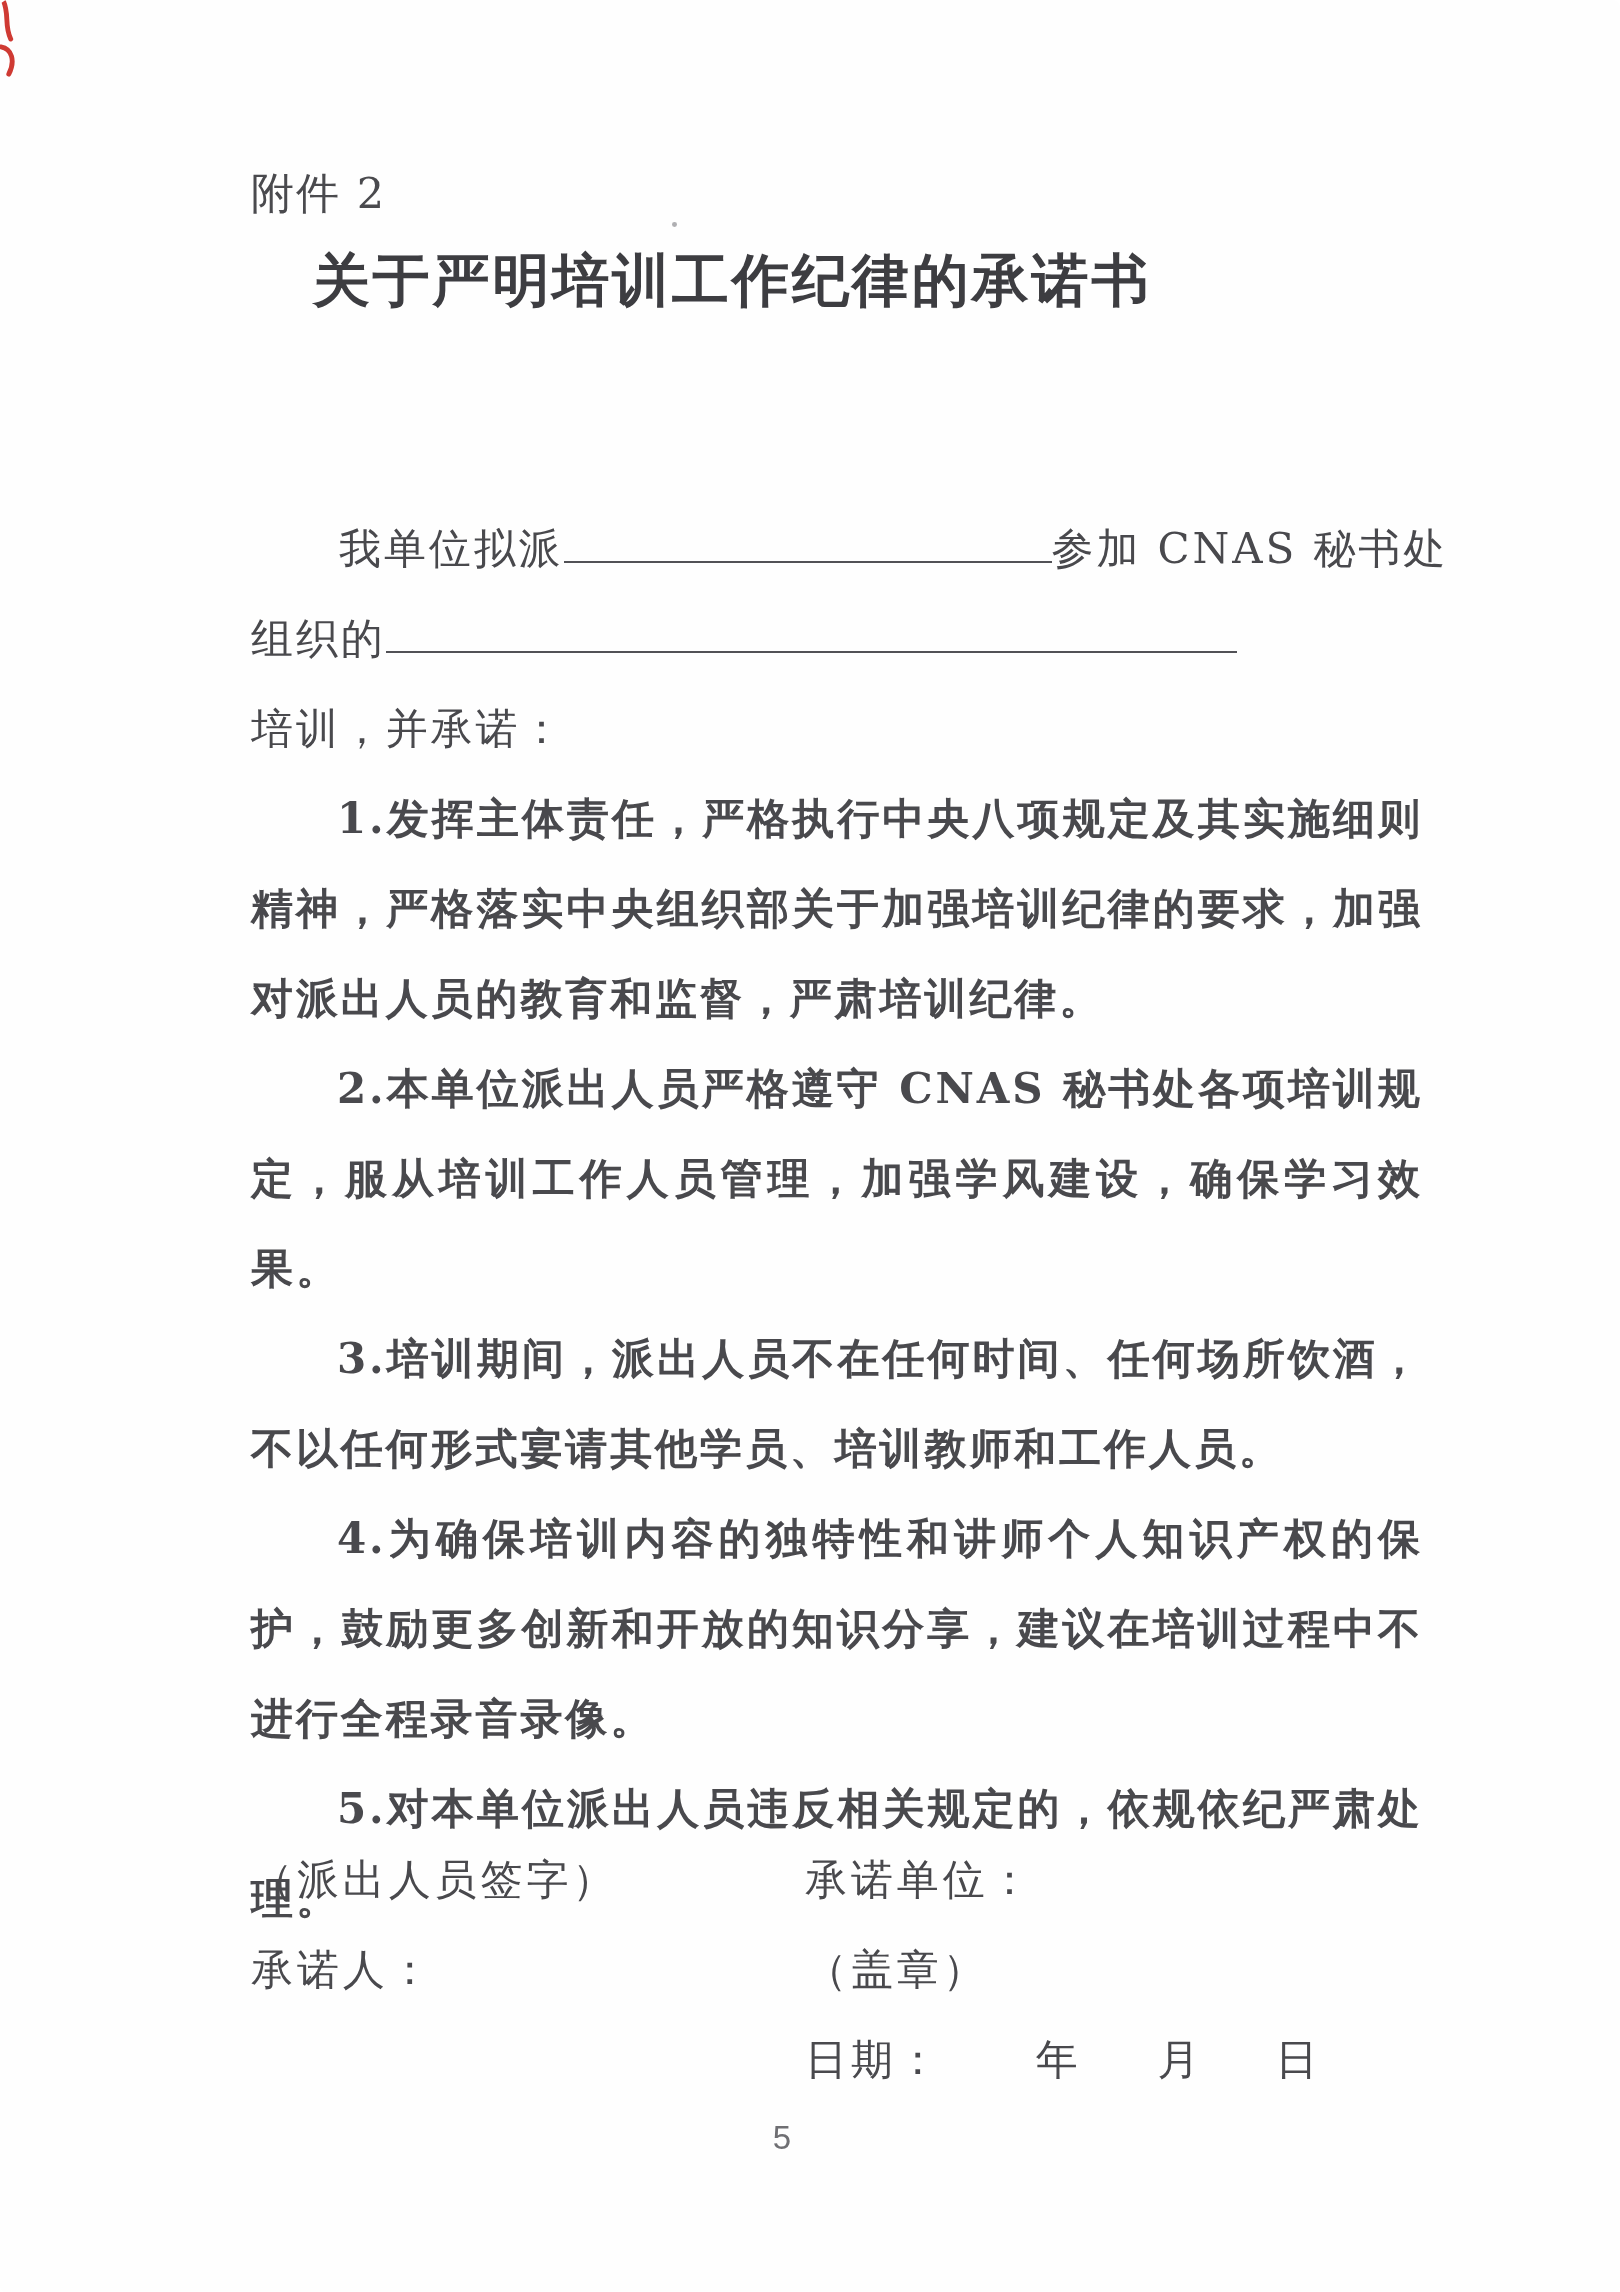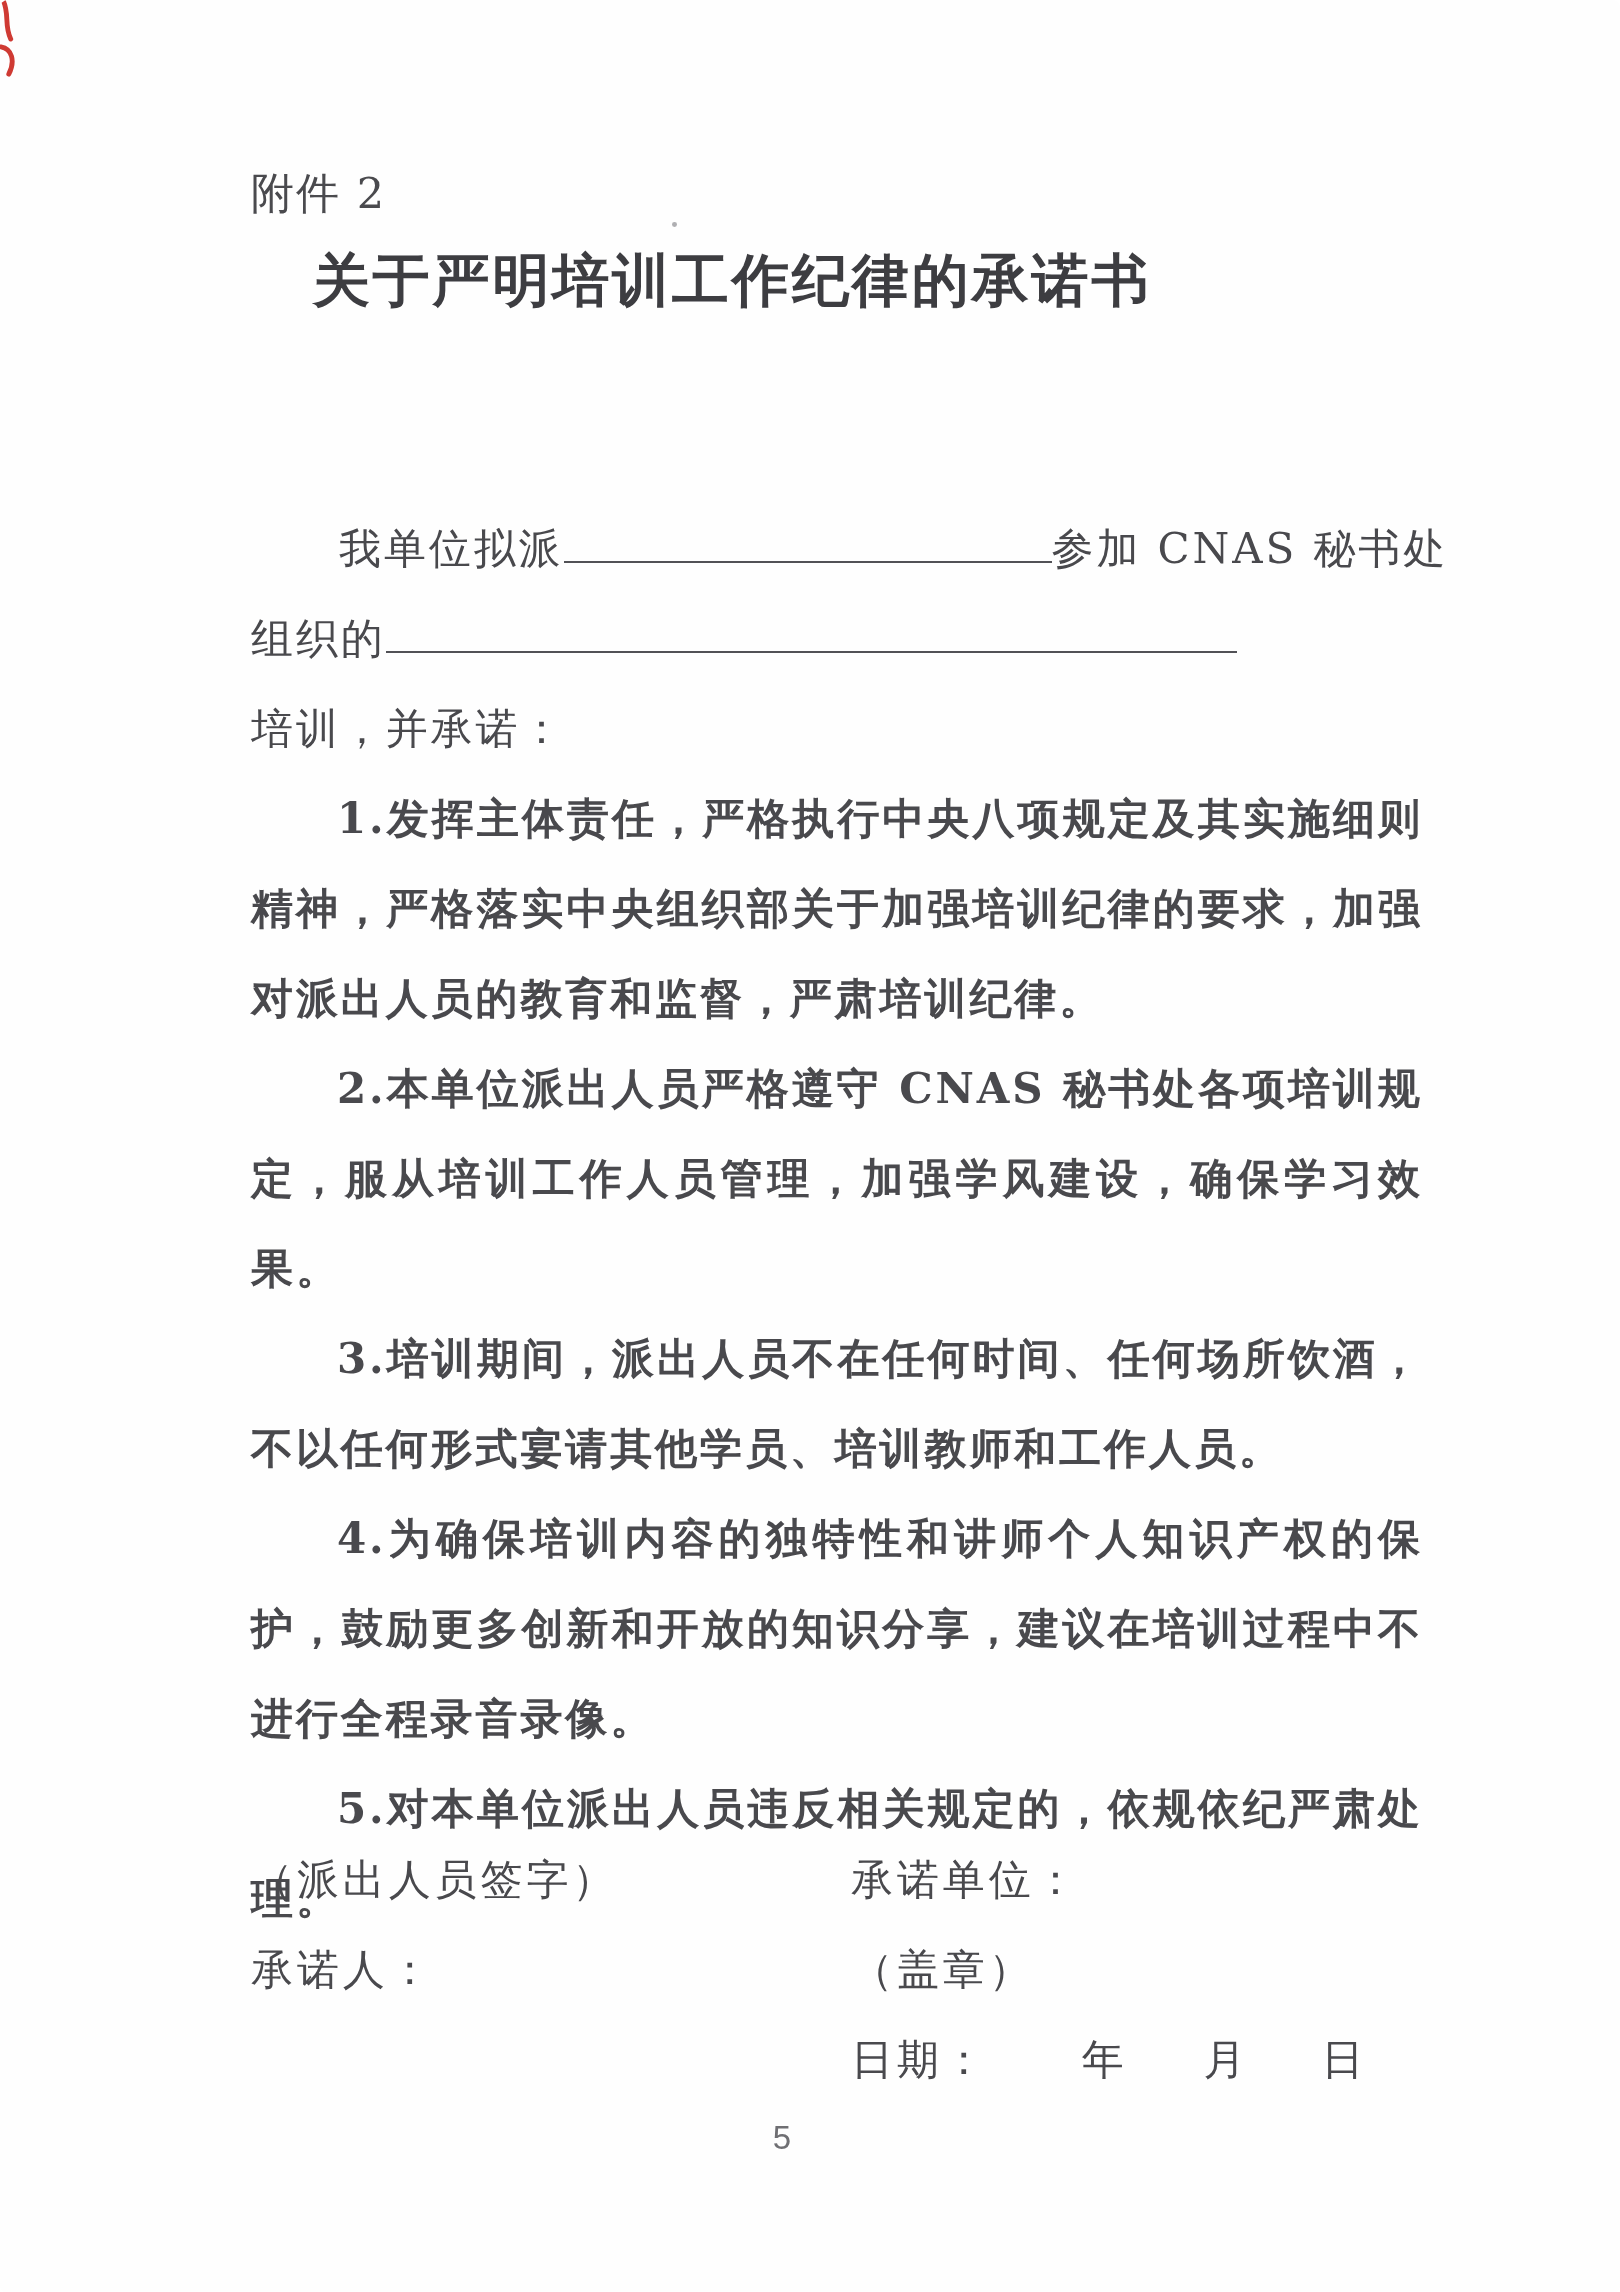--- a/index.html
+++ b/index.html
@@ -60,21 +60,21 @@
   .sig-left {
     position: absolute;
     left: 251px;
     top: 1835px;
     font-size: 42px;
     line-height: 90px;
     letter-spacing: 3.9px;
   }
   .sig-right {
     position: absolute;
-    left: 851px;
+    left: 805px;
     top: 1835px;
     font-size: 42px;
     line-height: 90px;
     letter-spacing: 3.9px;
   }
   .date-year  { margin-left: 93px; }
   .date-month { margin-left: 76px; }
   .date-day   { margin-left: 72px; }
   .page-number {
     position: absolute;

